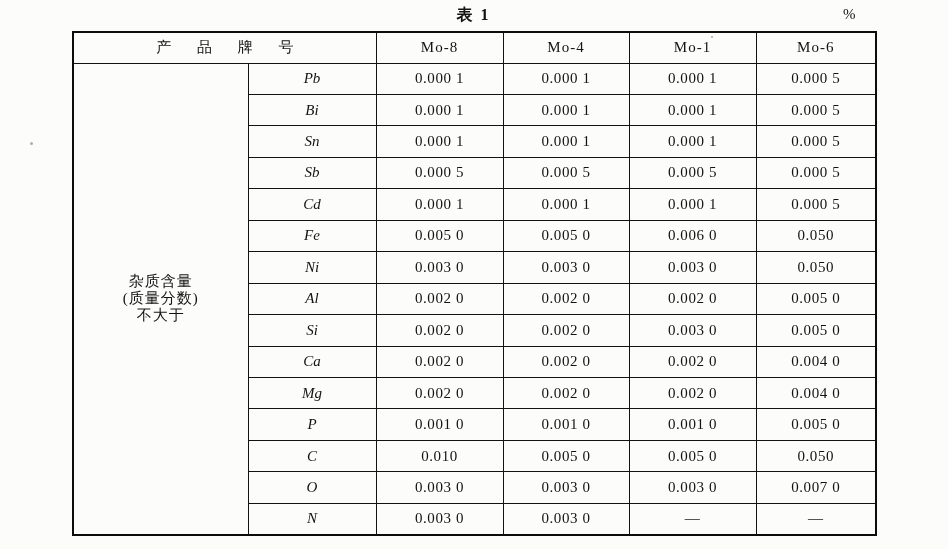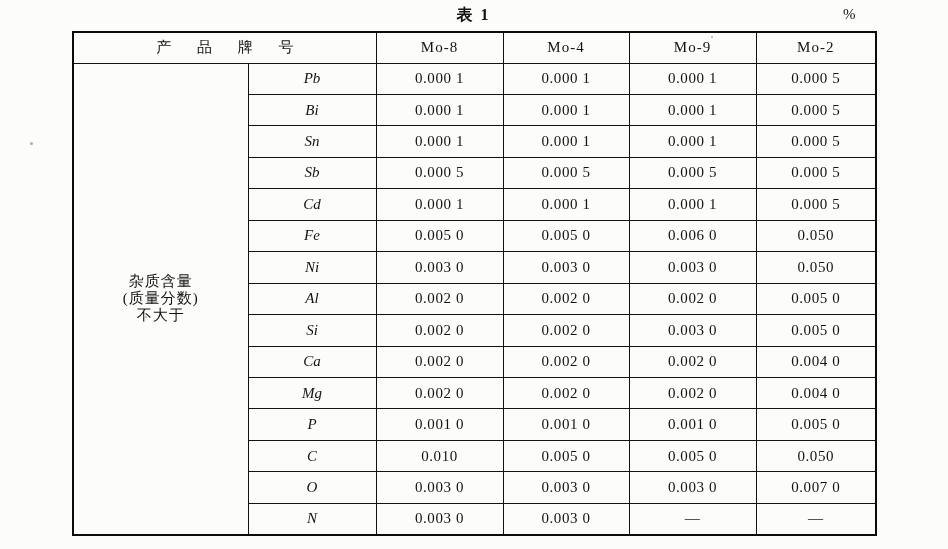--- a/index.html
+++ b/index.html
@@ -50,22 +50,22 @@
         <col style="width:126px">
       <col style="width:127px">
         <col style="width:120px">
     </colgroup>
     <thead>
       <tr>
         <th class="grade-header" colspan="2">产 品 牌 号</th>
 
       <th class="grade-col">Mo-8</th>
           <th class="grade-col">Mo-4</th>
-          <th class="grade-col">Mo-9</th>
-          <th class="grade-col">Mo-2</th>
+          <th class="grade-col">Mo-1</th>
+          <th class="grade-col">Mo-6</th>
         </tr>
     </thead>
     <tbody id="table-body">
 
     <tr>
           <td class="group-cell" rowspan="15">
             <div>杂质含量</div>
             <div>(质量分数)</div>
             <div>不大于</div>
           </td>

